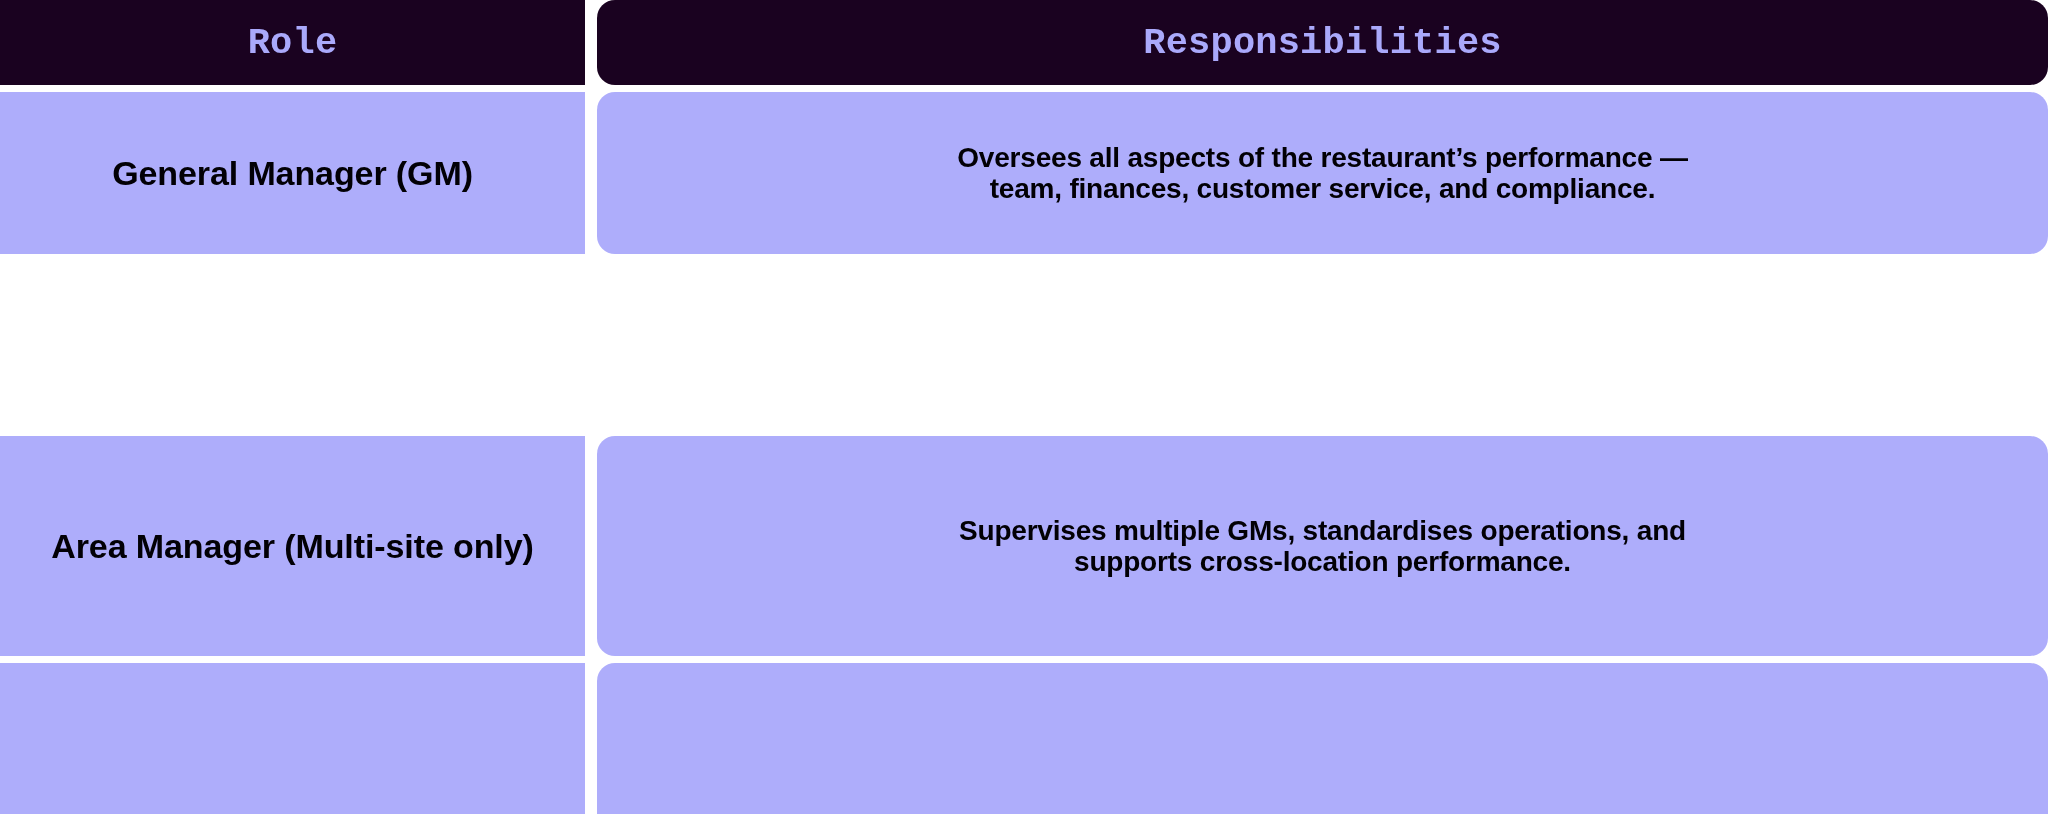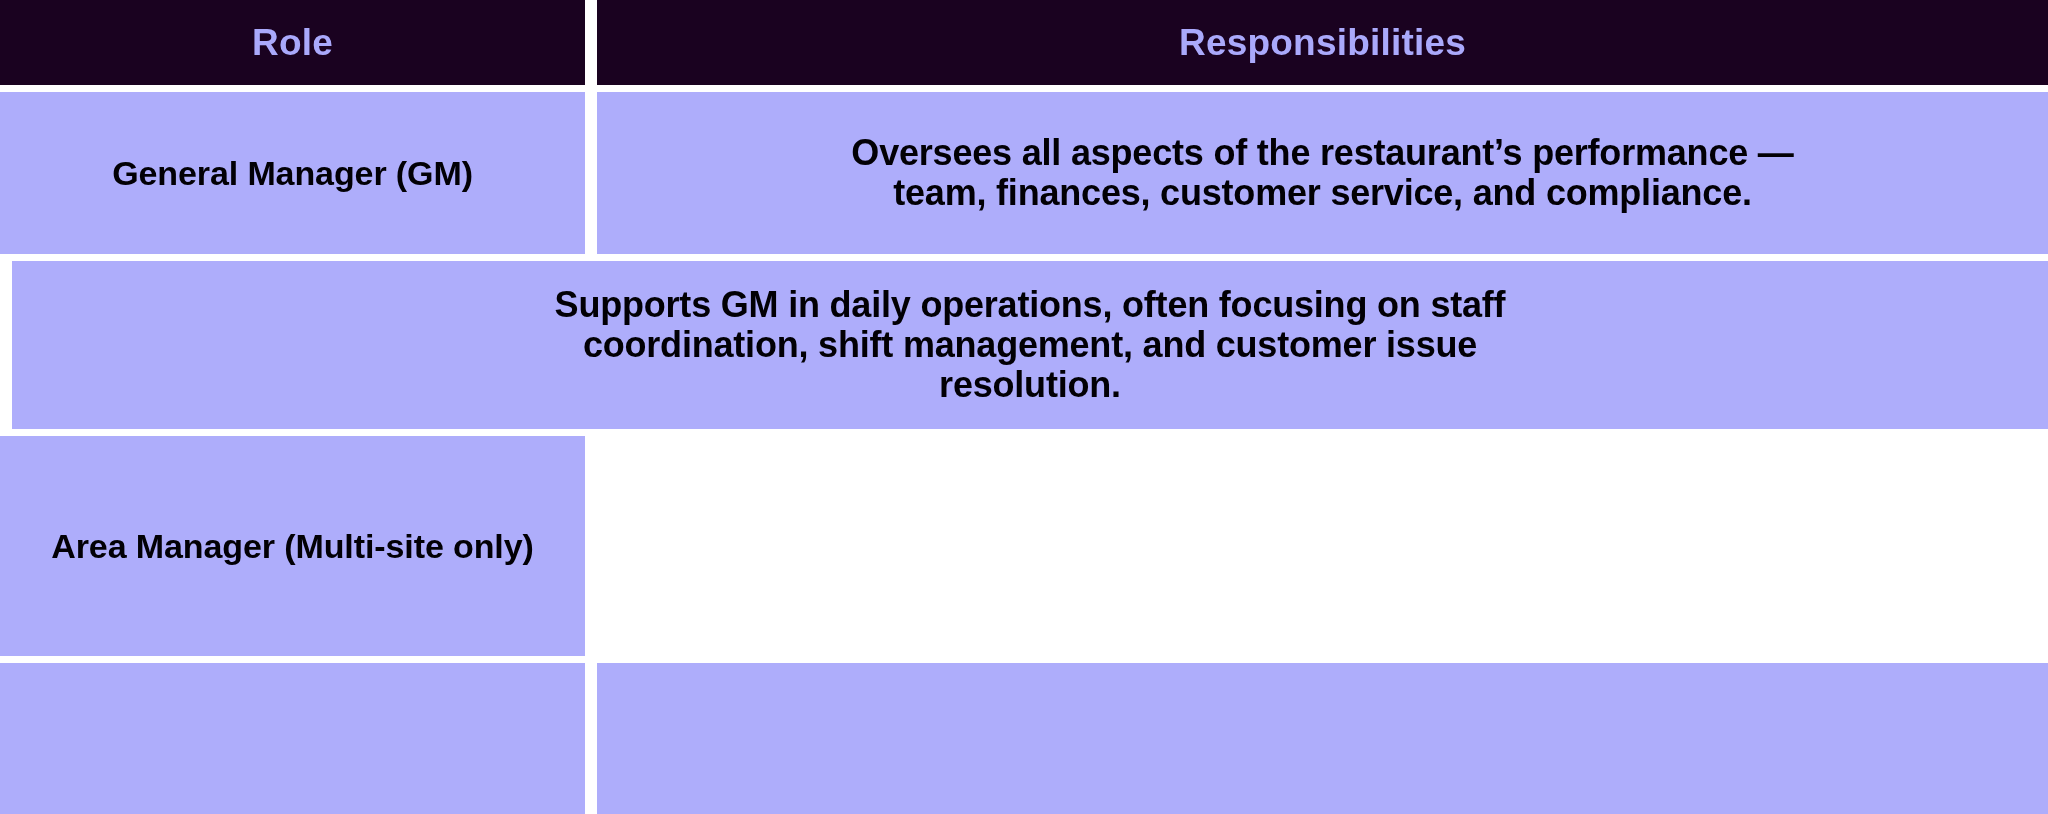--- a/index.html
+++ b/index.html
@@ -47,25 +47,27 @@
   }
 
   .cell-role {
     flex: 0 0 585px;
     width: 585px;
   }
 
   .cell-resp {
     flex: 1 1 auto;
     margin-left: 12px;
+    border-radius: 18px;
   }
 
   
   .row-header {
     height: 85px;
+    font-family: Liberation Mono, monospace;
   }
   .row-header .cell {
     background: #1a0220;
     color: #aaa9fb;
     font-size: 37px;
     font-weight: 700;
     letter-spacing: 0.2px;
   }
 
   
@@ -74,21 +76,21 @@
     color: #020005;
     font-weight: 700;
   }
 
   .row-body .cell-role {
     font-size: 34px;
     letter-spacing: -0.1px;
   }
 
   .row-body .cell-resp {
-    font-size: 36px;
+    font-size: 28px;
     line-height: 1.12;
     padding: 0 40px;
     letter-spacing: -0.2px;
   }
 
   .row-1 { height: 162px; }
   .row-2 { height: 168px; }
   .row-3 { height: 220px; }
 
   
@@ -120,30 +122,29 @@
     <div class="cell cell-role">
       <span>General Manager (GM)</span>
     </div>
     <div class="cell cell-resp">
       <span class="resp-text">Oversees all aspects of the restaurant’s performance —
 team, finances, customer service, and compliance.</span>
     </div>
   </div>
 
   <div class="row row-body row-2">
-    <div class="cell cell-resp">
-      <span class="resp-text">Supports GM in daily operations, often focusing on staff
-coordination, shift management, and customer issue
-resolution.</span>
-    </div>
   </div>
 
   <div class="row row-body row-3">
     <div class="cell cell-role">
       <span>Area Manager (Multi-site only)</span>
+    </div>
+    <div class="cell cell-resp">
+      <span class="resp-text">Supervises multiple GMs, standardises operations, and
+supports cross-location performance.</span>
     </div>
   </div>
 
   <div class="row row-body row-trailing">
     <div class="cell cell-role"></div>
     <div class="cell cell-resp"></div>
   </div>
 
 </div>
 

